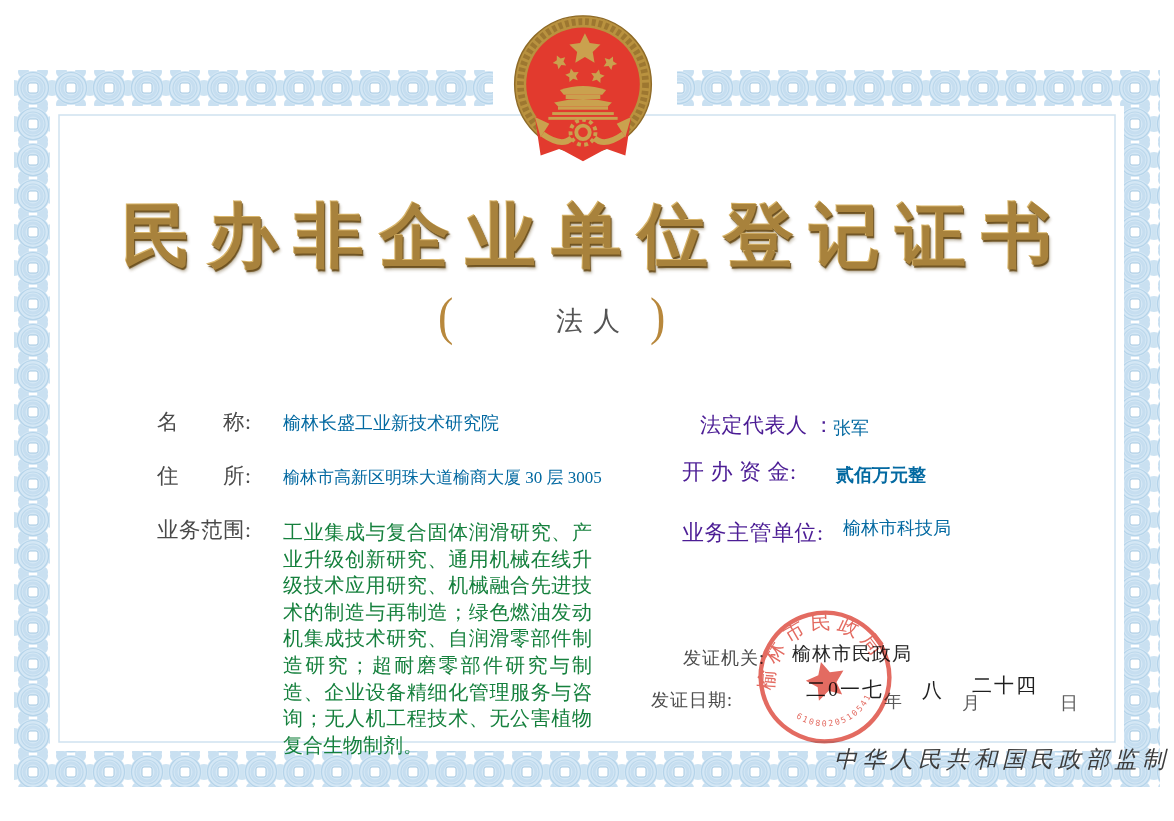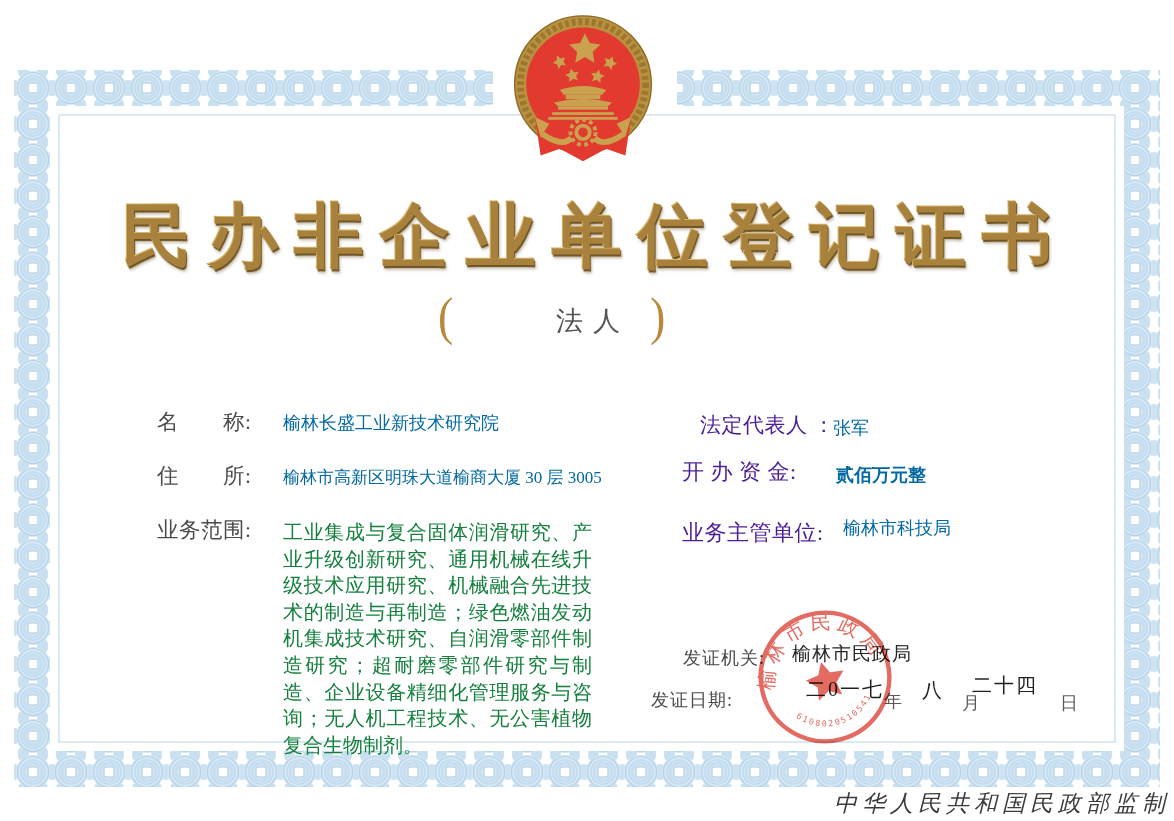--- a/index.html
+++ b/index.html
@@ -61,21 +61,21 @@
   #year-unit{left:884px;top:689px;}
   #date-month{left:922px;top:677px;}
   #month-unit{left:962px;top:691px;}
   #date-day{left:949px;top:672px;margin-left:23px;}
   #day-unit{left:1060px;top:691px;}
 
   
   #seal{left:752px;top:604px;opacity:.82;mix-blend-mode:multiply;}
 
   
-  .footer-note{left:810px;top:788px;width:360px;text-align:right;font-size:23px;
+  .footer-note{left:810px;top:744px;width:360px;text-align:right;font-size:23px;
                font-style:italic;letter-spacing:5px;color:#3c3c3c;white-space:nowrap;}
 </style>
 </head>
 <body>
 
 <div class="page">
 
   <svg id="frame" class="abs" width="1146" height="717">
     <defs>
       <pattern id="lace" width="38" height="36" patternUnits="userSpaceOnUse">

